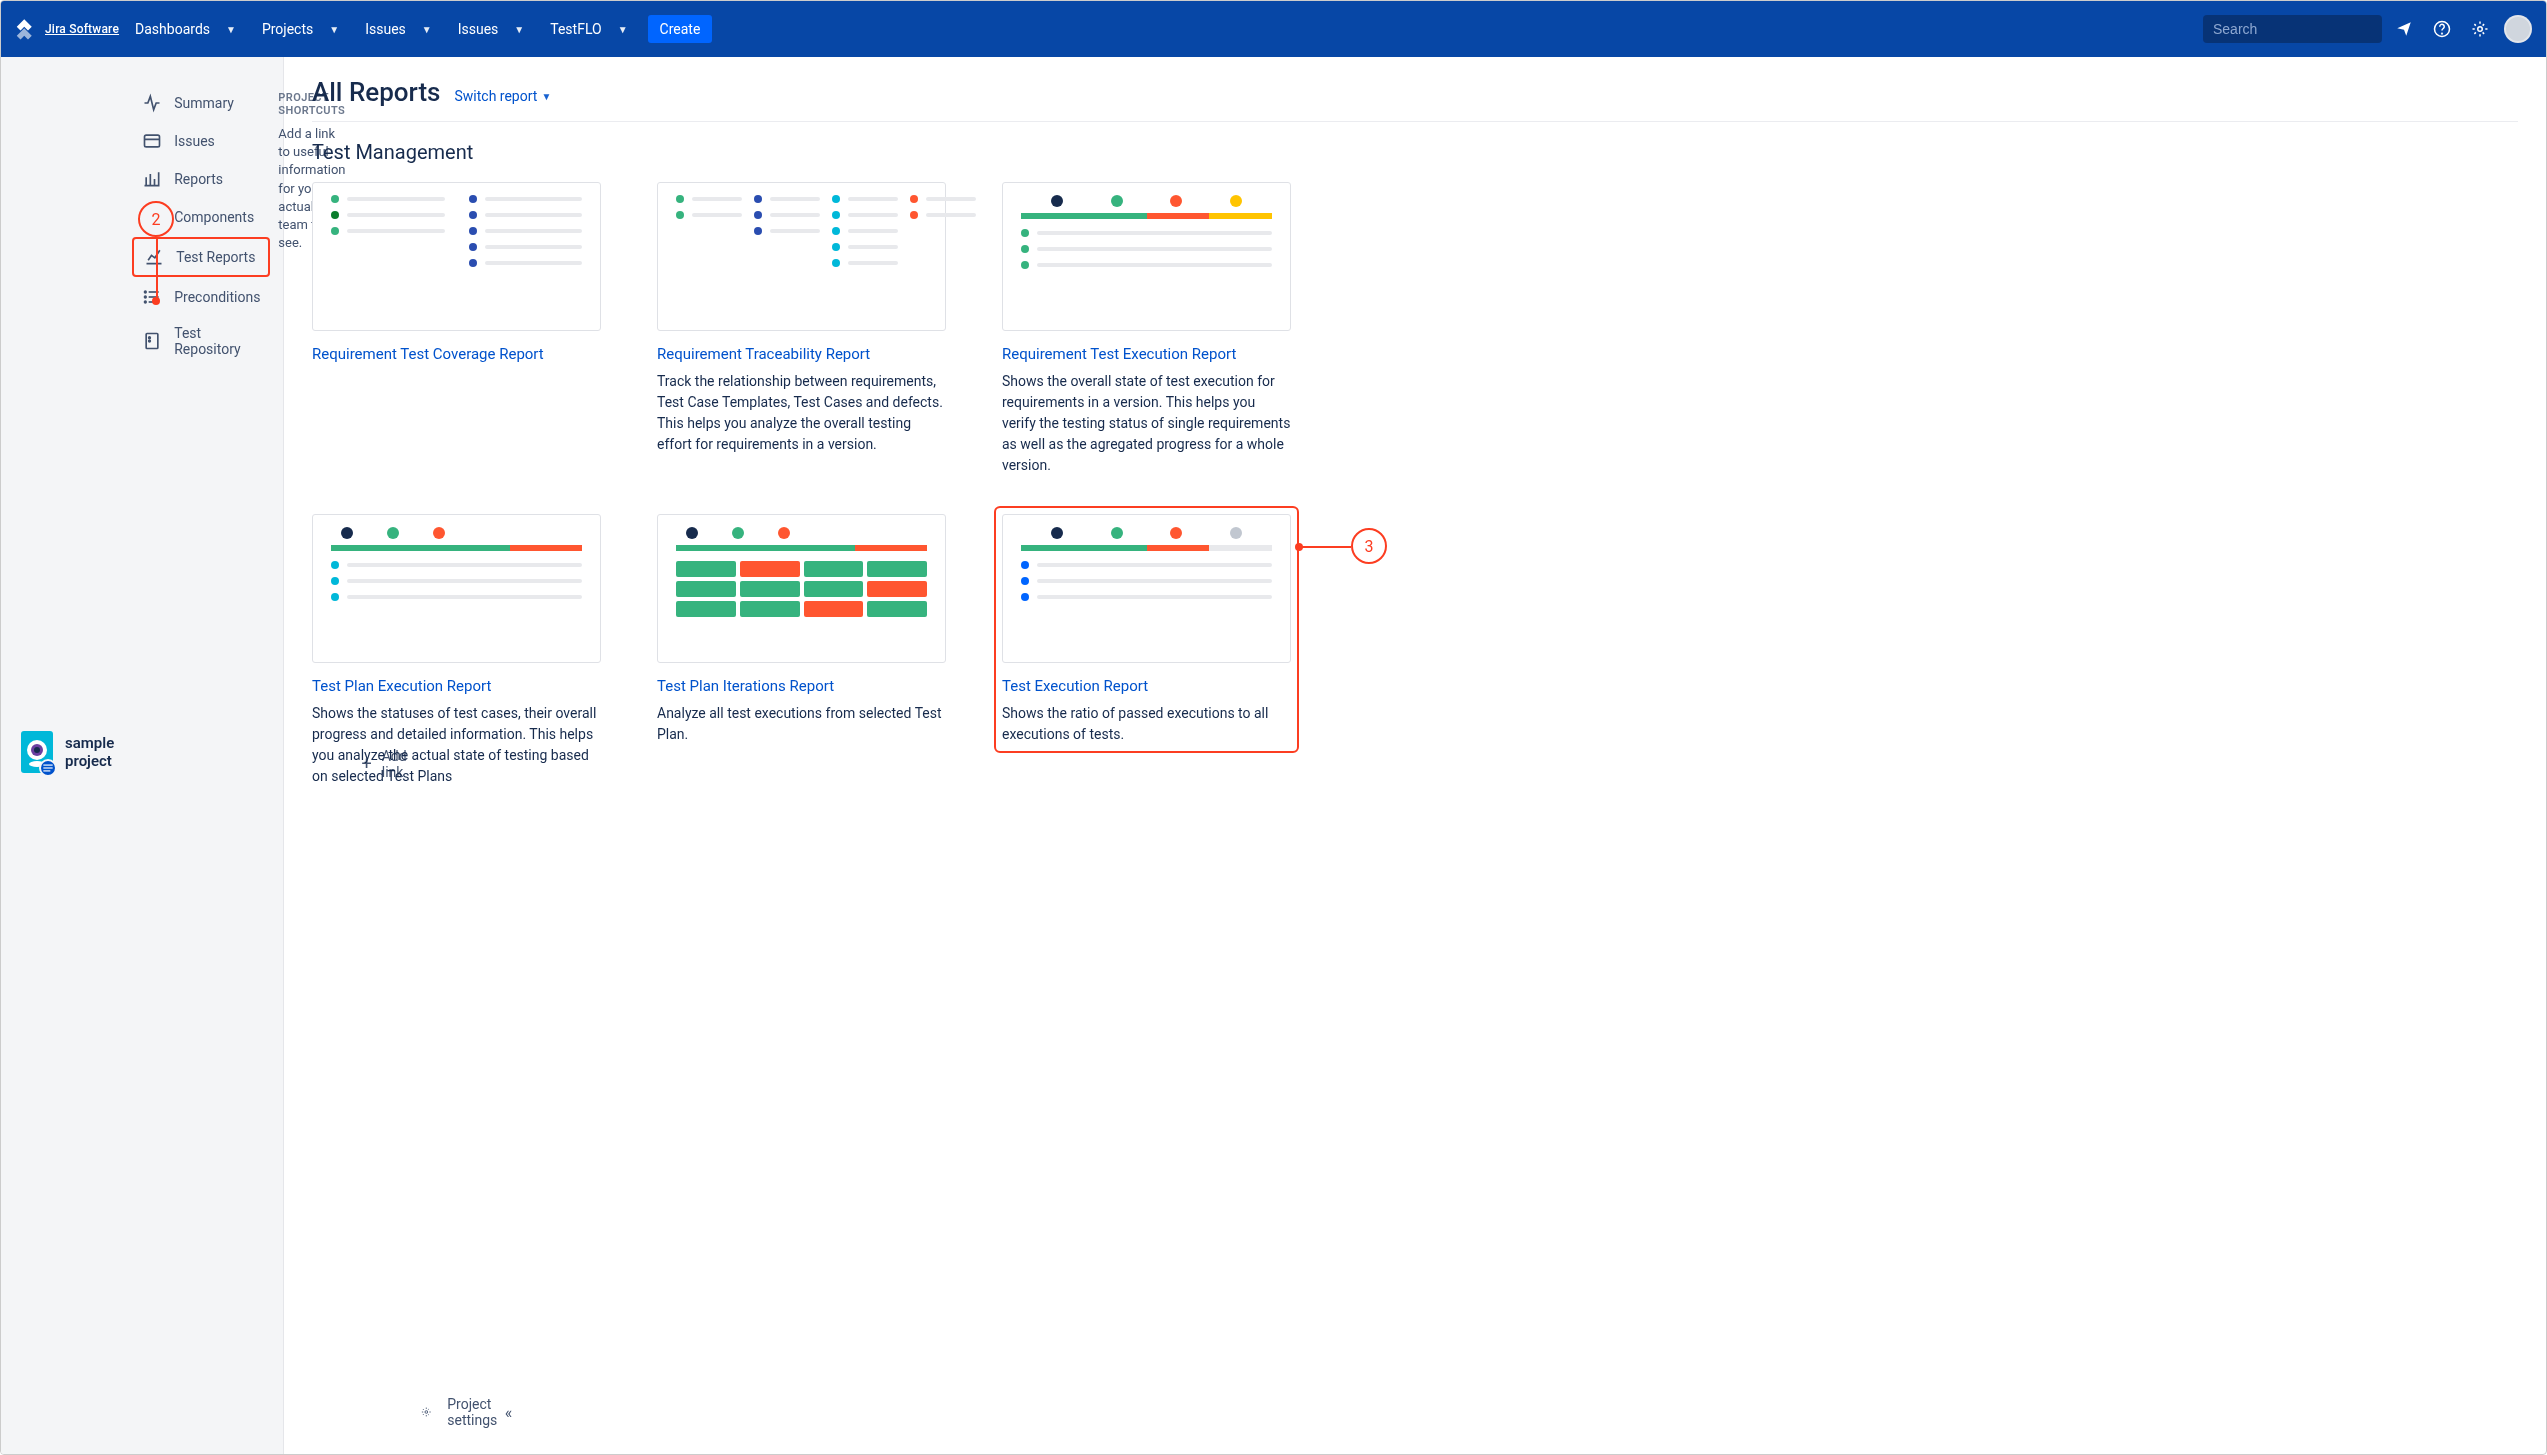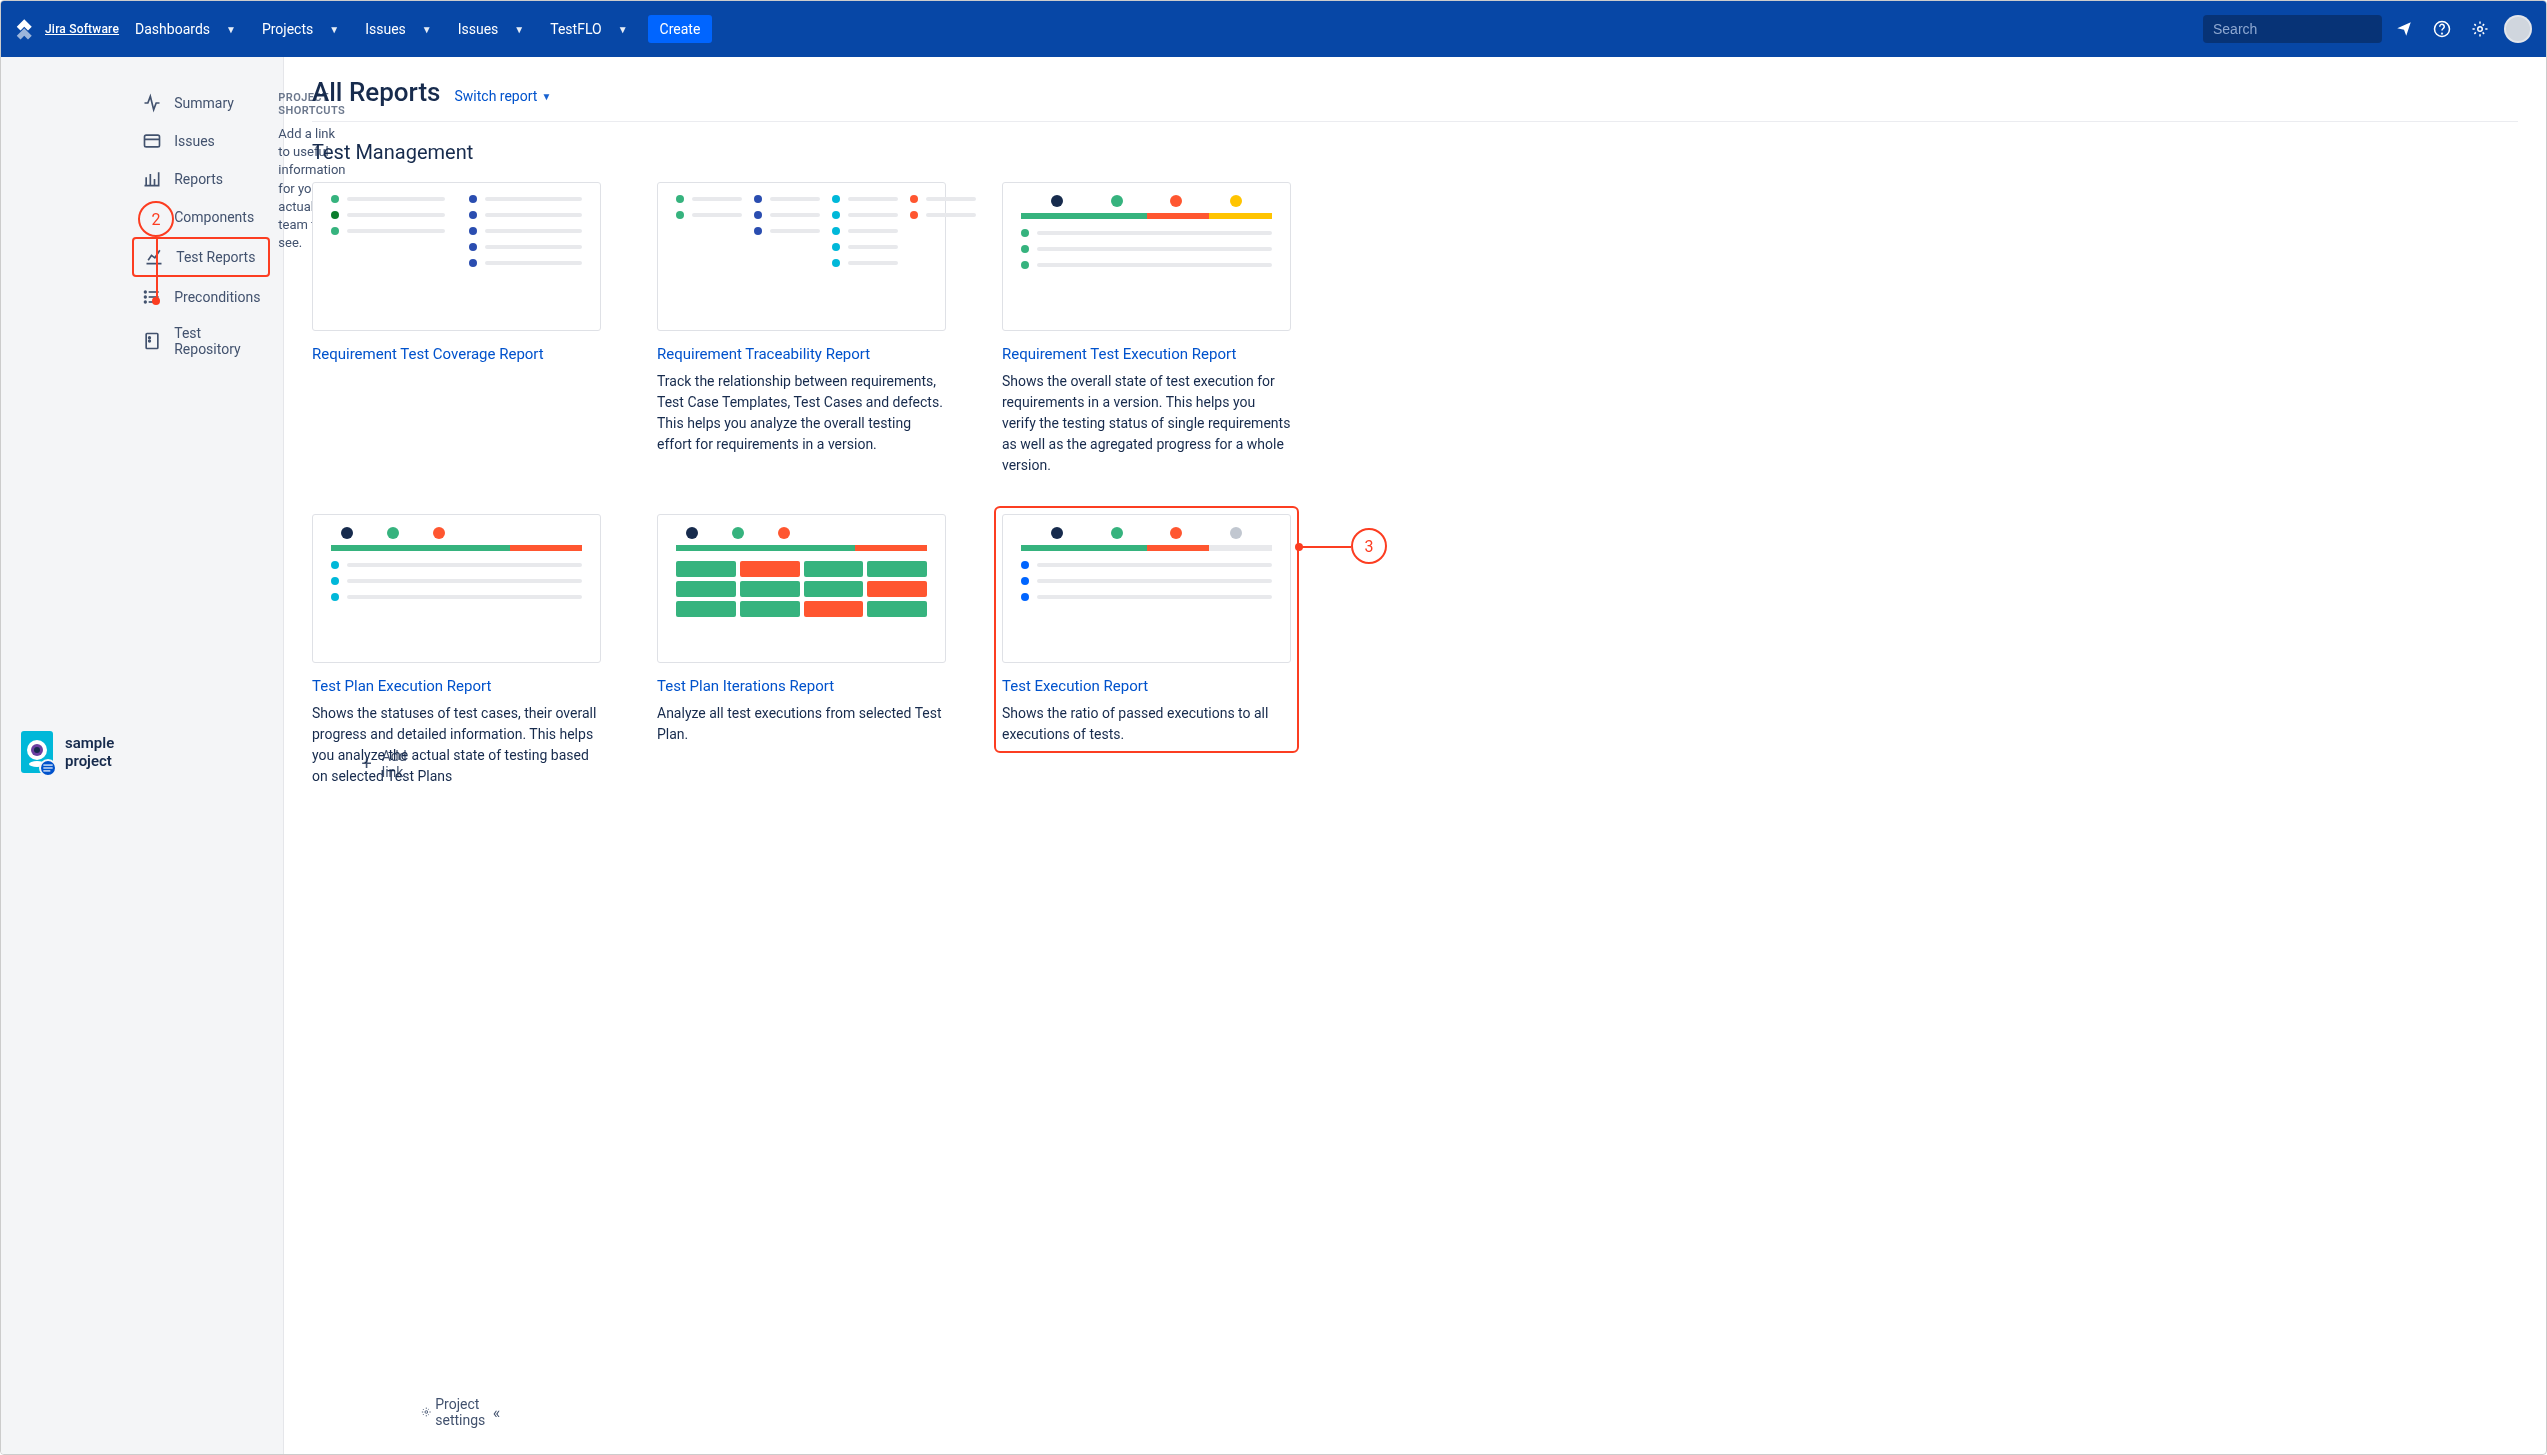--- a/index.html
+++ b/index.html
@@ -31,21 +31,21 @@
 .sb-highlight { border: 2px solid #fc3d21; border-radius: 4px; }
 .annot-circle { width: 36px; height: 36px; border: 2px solid #fc3d21; border-radius: 50%; display: flex; align-items: center; justify-content: center; color: #fc3d21; font-size: 16px; position: absolute; background: #f4f5f7; }
 .annot-2 { left: 137px; top: 144px; }
 .annot-line-2 { position: absolute; left: 155px; top: 180px; width: 2px; height: 60px; background: #fc3d21; }
 .annot-dot-2 { position: absolute; left: 151px; top: 240px; width: 8px; height: 8px; background: #fc3d21; border-radius: 50%; }
 .shortcuts { margin-top: 18px; padding: 0 8px; }
 .shortcuts-title { font-size: 11px; font-weight: 600; color: #6b778c; letter-spacing: 0.4px; margin-bottom: 8px; }
 .shortcuts-text { font-size: 13px; color: #42526e; line-height: 1.4; }
 .add-link { display: flex; align-items: center; gap: 10px; margin-top: 16px; padding: 6px 8px; color:#42526e; font-size: 14px; cursor: pointer; }
 .sidebar-footer { margin-top: auto; display: flex; align-items: center; justify-content: space-between; padding: 10px 6px; }
-.footer-item { display: flex; align-items: center; gap: 4px; color: #42526e; font-size: 14px; cursor: pointer; }
+.footer-item { display: flex; align-items: center; gap: 16px; color: #42526e; font-size: 14px; cursor: pointer; }
 .main { flex: 1; overflow: auto; padding: 20px 28px; position: relative; }
 .page-header { display: flex; align-items: baseline; gap: 14px; padding-bottom: 14px; border-bottom: 1px solid #ebecf0; margin-bottom: 18px; }
 .page-title { font-size: 26px; font-weight: 500; color: #172b4d; }
 .switch-link { color: #0052cc; font-size: 14px; cursor: pointer; display: flex; align-items: center; gap: 4px; }
 .section-title { font-size: 20px; font-weight: 400; margin-bottom: 18px; }
 .cards { display: grid; grid-template-columns: repeat(3, 289px); gap: 38px 56px; }
 .card { position: relative; }
 .card-img { width: 289px; height: 149px; border: 1px solid #dfe1e6; border-radius: 3px; background: #fff; padding: 12px 18px; cursor: pointer; }
 .card-title { color: #0052cc; font-size: 15px; margin-top: 14px; margin-bottom: 8px; cursor: pointer; }
 .card-desc { font-size: 14px; color: #172b4d; line-height: 1.5; }

